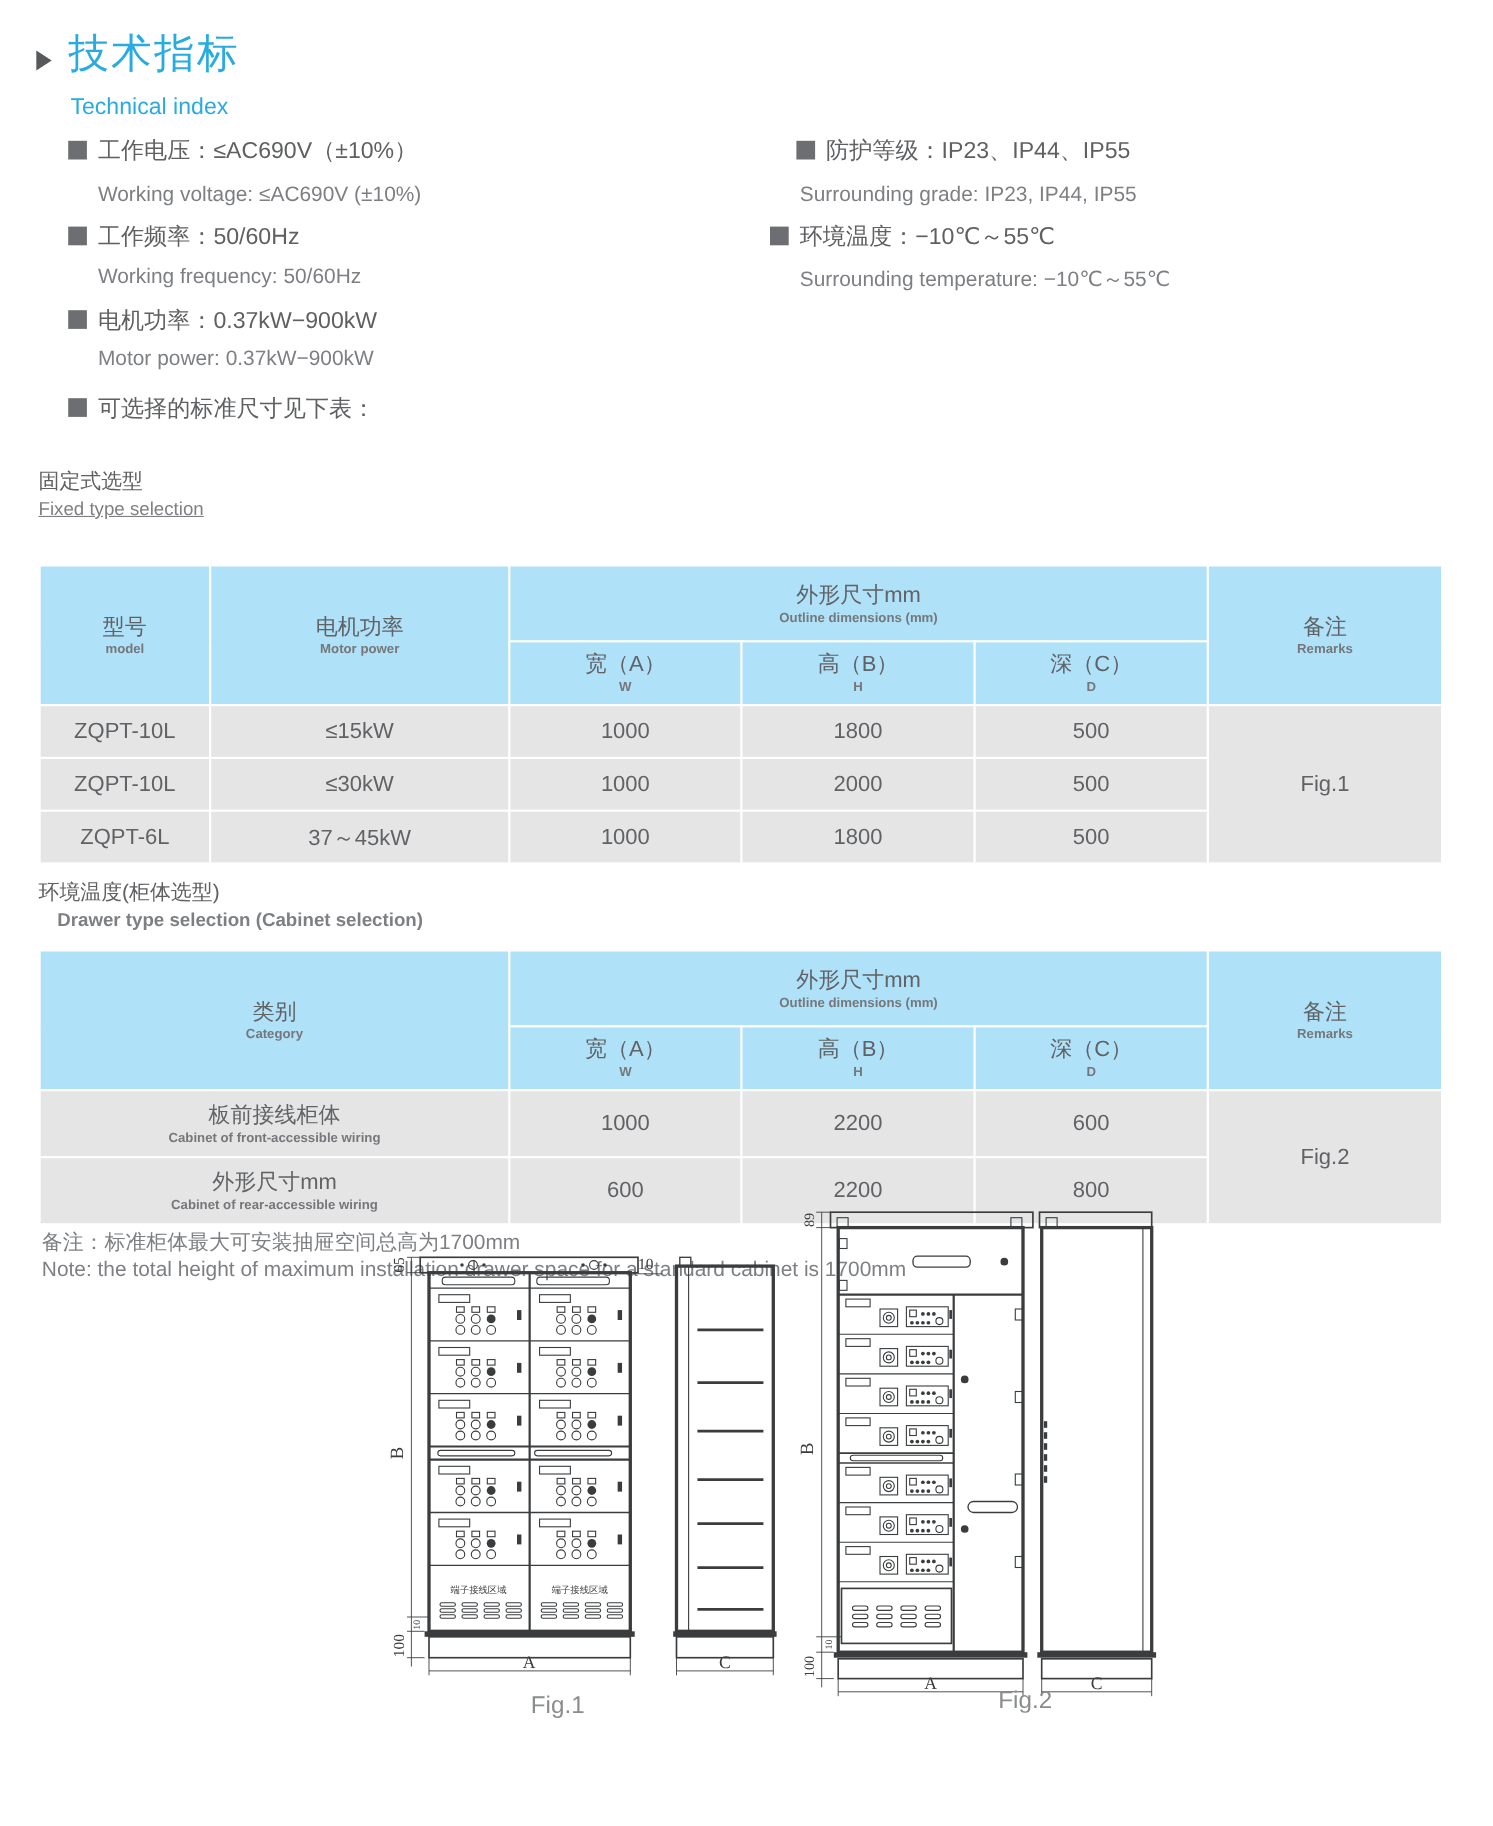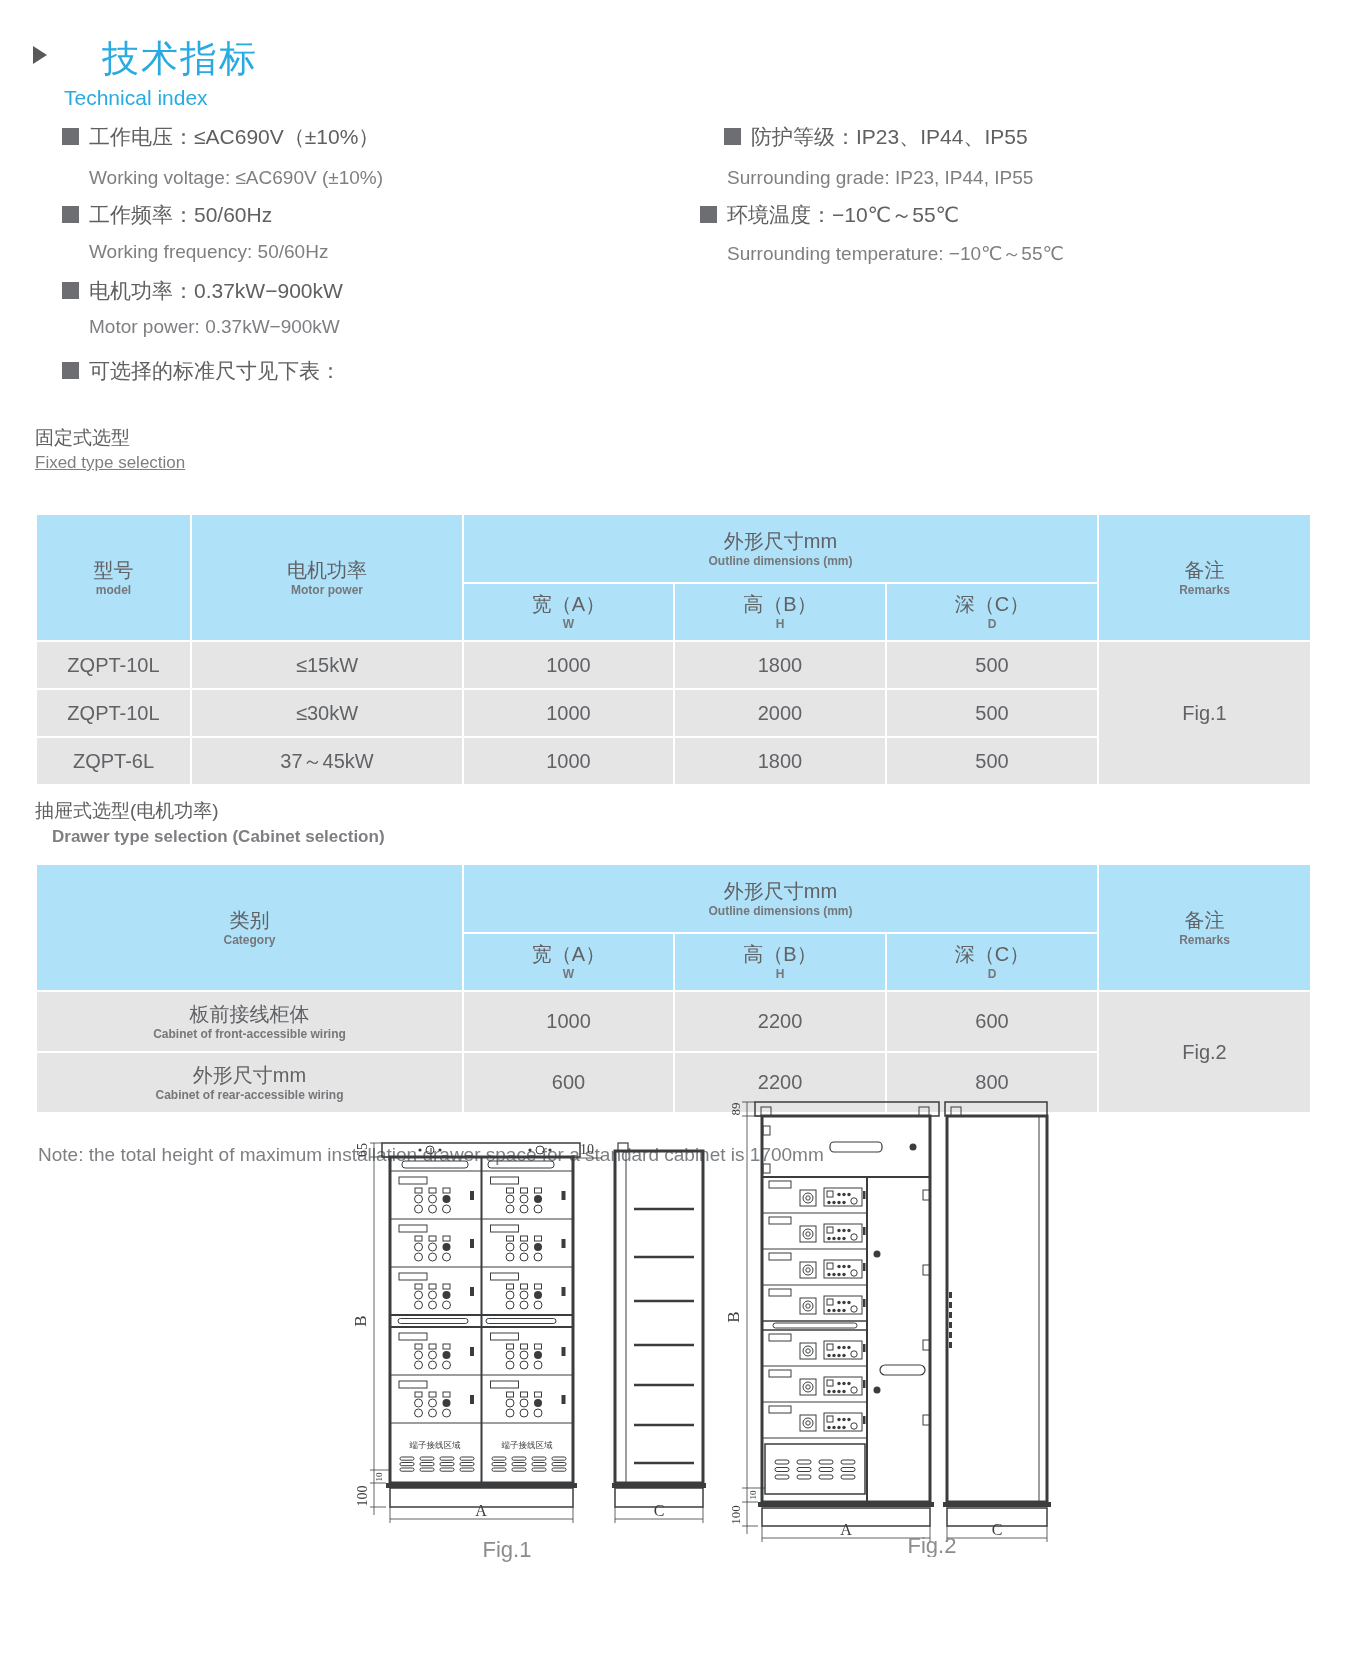--- a/index.html
+++ b/index.html
@@ -33,21 +33,21 @@
   svg text.dim{fill:#3a3c3e;font-family:"Liberation Serif","DejaVu Serif",serif;}
   svg text.tiny{fill:#3a3c3e;font-family:"Liberation Sans","DejaVu Sans",sans-serif;}
   svg text.cap{fill:#8a8c8e;font-family:"Liberation Sans","DejaVu Sans",sans-serif;font-size:22px;}
 </style>
 </head>
 <body>
 
 <div class="page">
 
   <div class="abs tri" style="left:33px;top:46px;"></div>
-  <div class="abs title-zh" style="left:62px;top:34px;margin-left:40px;">技术指标</div>
+  <div class="abs title-zh" style="left:62px;top:24px;">技术指标</div>
   <div class="abs title-en" style="left:64px;top:86px;">Technical index</div>
 
   <div class="abs spec-zh" style="left:62px;top:123px;"><span class="sq"></span><span>工作电压：≤AC690V（±10%）</span></div>
   <div class="abs spec-en" style="left:89px;top:167px;">Working voltage: ≤AC690V (±10%)</div>
   <div class="abs spec-zh" style="left:62px;top:201px;"><span class="sq"></span><span>工作频率：50/60Hz</span></div>
   <div class="abs spec-en" style="left:89px;top:241px;">Working frequency: 50/60Hz</div>
   <div class="abs spec-zh" style="left:62px;top:277px;"><span class="sq"></span><span>电机功率：0.37kW−900kW</span></div>
   <div class="abs spec-en" style="left:89px;top:316px;">Motor power: 0.37kW−900kW</div>
   <div class="abs spec-zh" style="left:62px;top:357px;"><span class="sq"></span><span>可选择的标准尺寸见下表：</span></div>
 
@@ -119,21 +119,21 @@
     <tr style="height:48px;">
       <td class="c-val">ZQPT-6L</td>
       <td class="c-val">37～45kW</td>
       <td class="c-val">1000</td>
       <td class="c-val">1800</td>
       <td class="c-val">500</td>
     </tr>
   </tbody>
     </table>
 
-  <div class="abs sec-zh" style="left:35px;top:798px;">抽屉式选型(电机功率)</div>
+  <div class="abs sec-zh" style="left:35px;top:798px;">环境温度(柜体选型)</div>
   <div class="abs sec-en" style="left:52px;top:827px;font-weight:bold;">Drawer type selection (Cabinet selection)</div>
 
   <table class="spec abs" style="left:35px;top:863px;">
     <colgroup>
         <col style="width:155px">
         <col style="width:272px">
         <col style="width:211px">
         <col style="width:212px">
         <col style="width:212px">
         <col style="width:213px">
@@ -182,20 +182,21 @@
         <div class="c-zh">外形尺寸mm</div>
         <div class="c-en">Cabinet of rear-accessible wiring</div>
       </td>
       <td class="c-val">600</td>
       <td class="c-val">2200</td>
       <td class="c-val">800</td>
     </tr>
   </tbody>
     </table>
 
+  <div class="abs note" style="left:38px;top:1116px;">备注：标准柜体最大可安装抽屉空间总高为1700mm</div>
   <div class="abs note" style="left:38px;top:1144px;">Note: the total height of maximum installation drawer space for a standard cabinet is 1700mm</div>
 
   <svg class="abs" style="left:330px;top:1125px;" width="480" height="440" viewBox="0 0 480 440">
     <defs>
       <g id="f1d">
         <rect class="ln" stroke-width="1" x="9" y="6" width="28" height="7"></rect>
         <rect class="ln" stroke-width="1" x="25" y="17" width="7" height="5"></rect>
         <rect class="ln" stroke-width="1" x="39" y="17" width="7" height="5"></rect>
         <rect class="ln" stroke-width="1" x="53" y="17" width="7" height="5"></rect>
         <circle class="ln" stroke-width="1" cx="28.5" cy="28" r="4"></circle>

